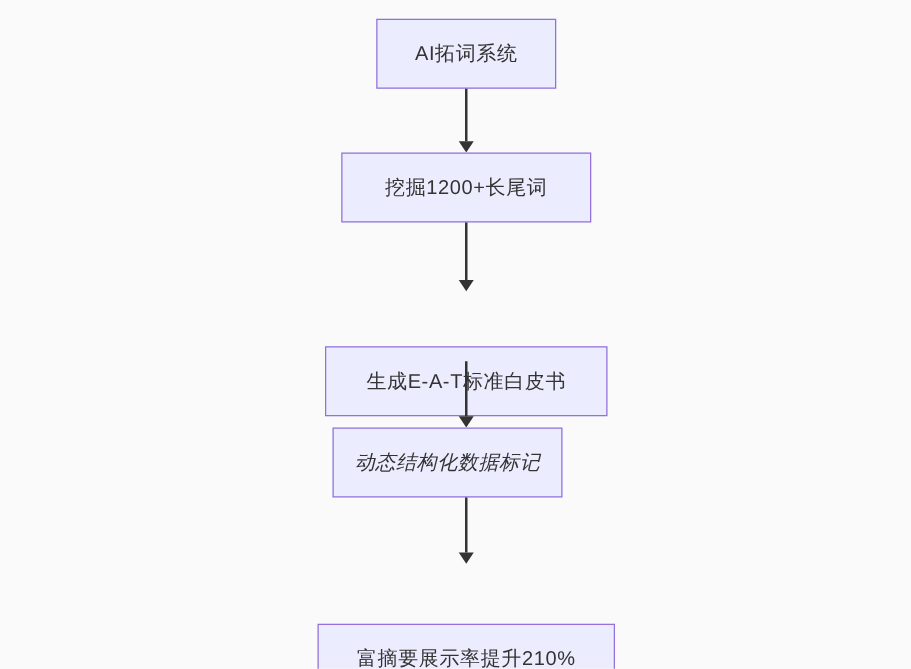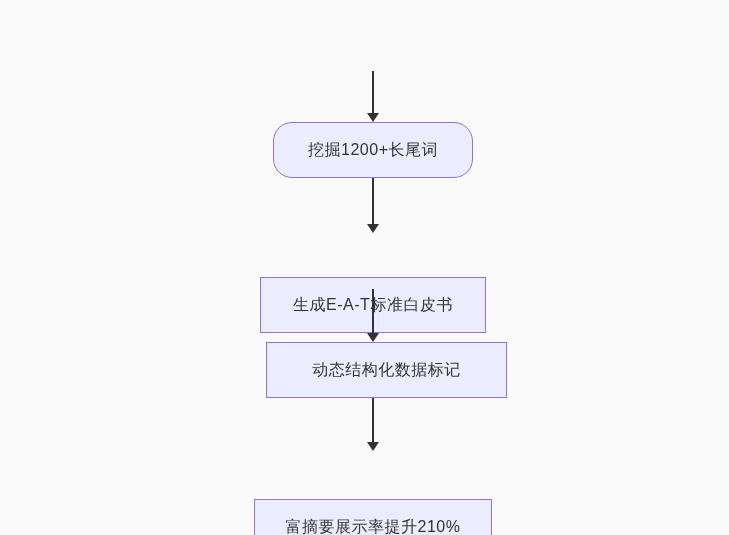--- a/index.html
+++ b/index.html
@@ -48,45 +48,48 @@
     border-left: 6px solid transparent;
     border-right: 6px solid transparent;
     border-top: 9px solid var(--arrow, #333333);
   }
 </style>
 </head>
 <body>
 
 <div class="canvas">
 
+  <div class="node" style="left:301px; top:15px; width:144px;">
+    <span class="node-label">AI拓词系统</span>
+  </div>
 
   <div class="edge" style="left:367px; top:71px; height:51px;">
     <div class="line"></div>
     <div class="head"></div>
   </div>
 
-  <div class="node" style="left:273px; top:122px; width:200px;border-radius:19px;">
+  <div class="node" style="left:273px; top:122px; width:200px;">
     <span class="node-label">挖掘1200+长尾词</span>
   </div>
 
   <div class="edge" style="left:367px; top:178px; height:55px;">
     <div class="line"></div>
     <div class="head"></div>
   </div>
 
   <div class="node" style="left:260px; top:233px; width:226px;margin-top:44px;">
     <span class="node-label">生成E-A-T标准白皮书</span>
   </div>
 
   <div class="edge" style="left:367px; top:289px; height:53px;">
     <div class="line"></div>
     <div class="head"></div>
   </div>
 
-  <div class="node" style="left:266px; top:342px; width:241px;">
+  <div class="node" style="left:266px; top:342px; width:184px;font-style:italic;">
     <span class="node-label">动态结构化数据标记</span>
   </div>
 
   <div class="edge" style="left:367px; top:398px; height:53px;">
     <div class="line"></div>
     <div class="head"></div>
   </div>
 
   <div class="node" style="left:254px; top:451px; width:238px;margin-top:48px;">
     <span class="node-label">富摘要展示率提升210%</span>

